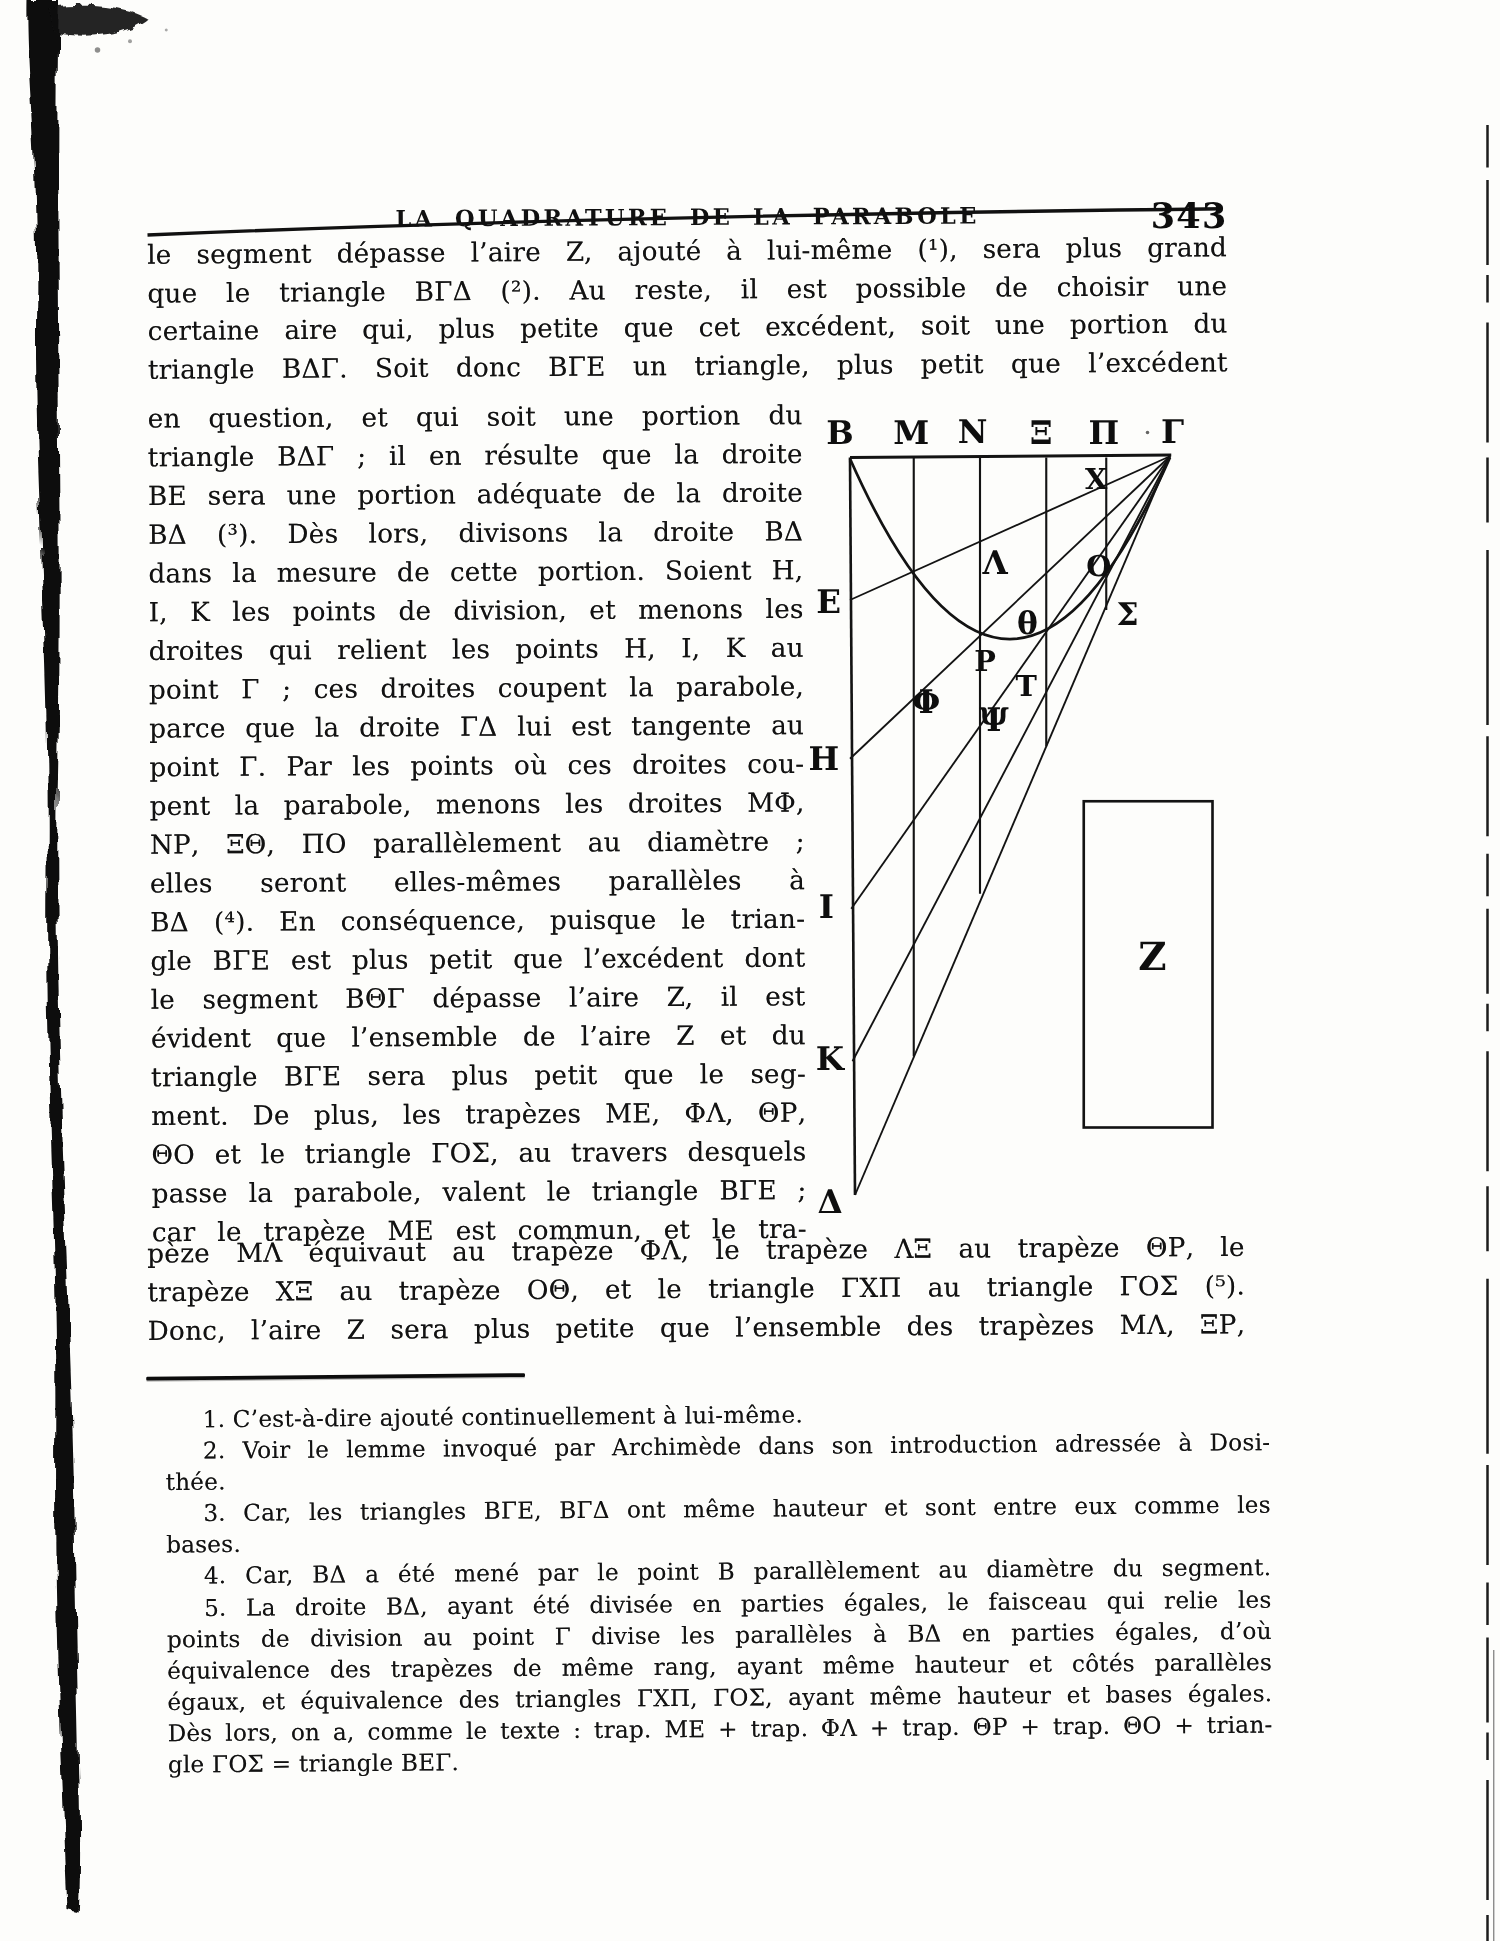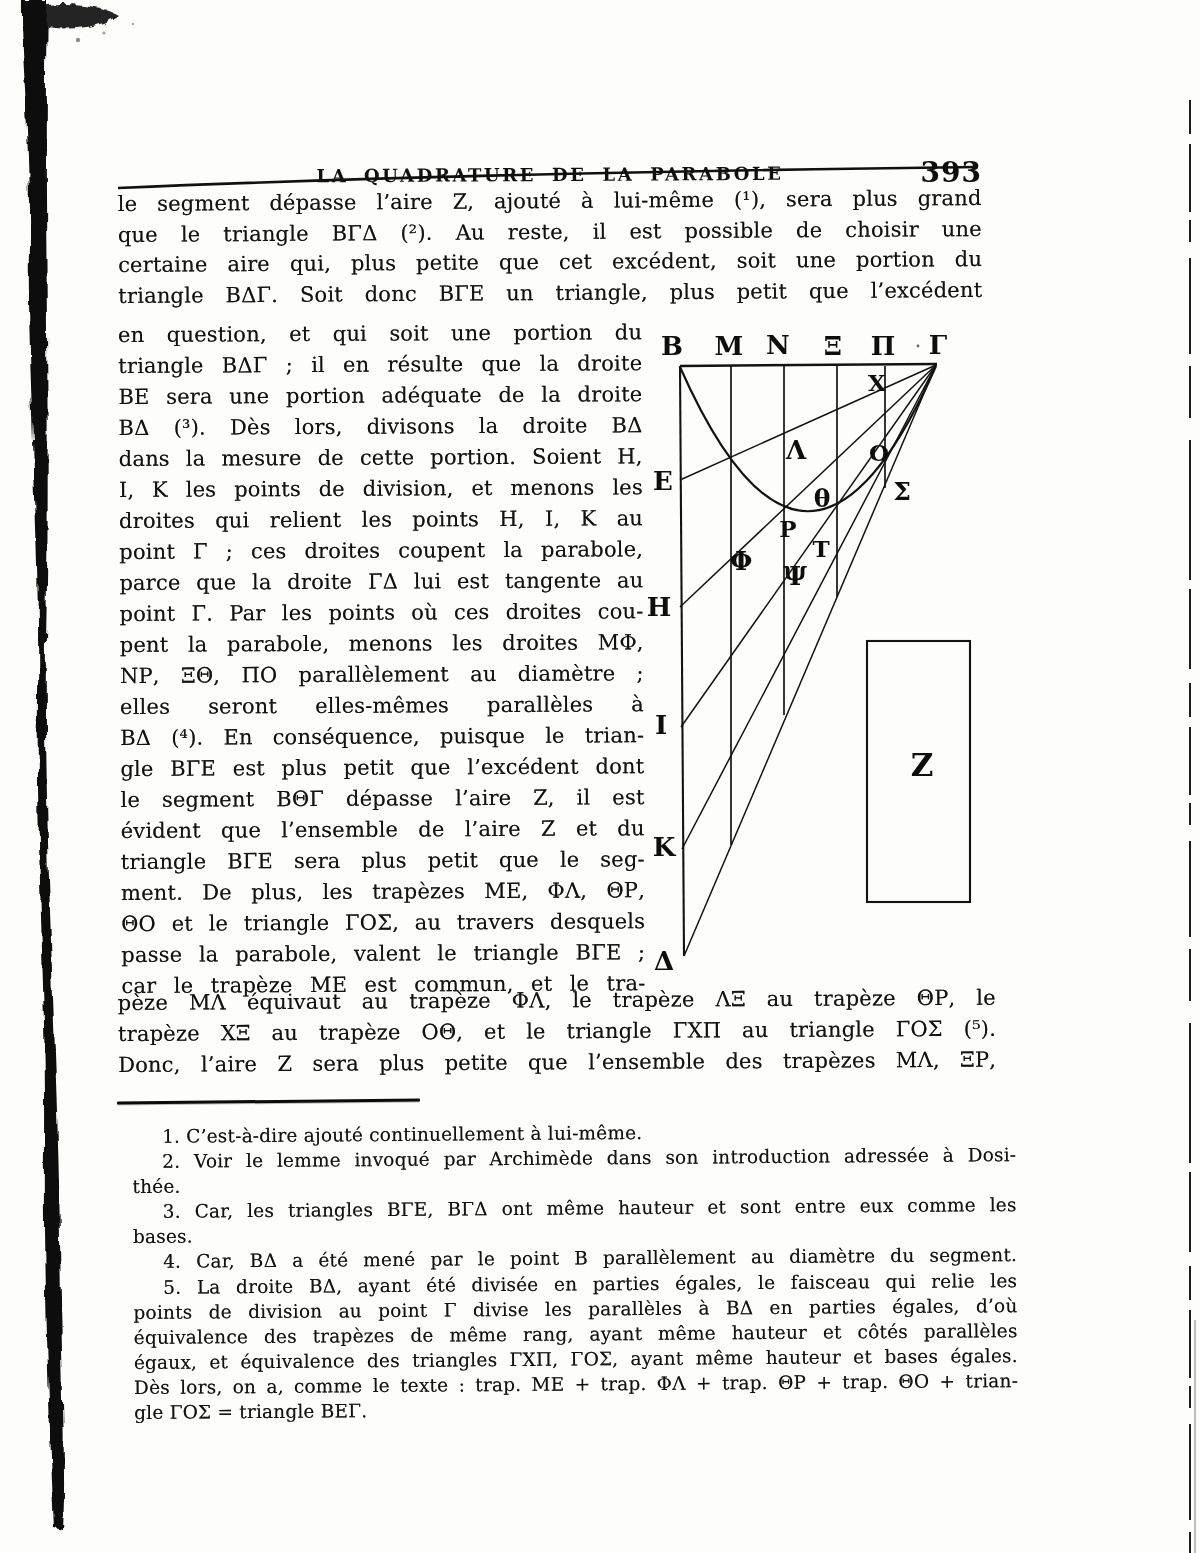--- a/index.html
+++ b/index.html
@@ -53,21 +53,21 @@
   <circle cx="104" cy="33" r="1.6" fill="#444" opacity="0.5"></circle>
   <circle cx="133" cy="24" r="1.2" fill="#555" opacity="0.5"></circle>
   <circle cx="918" cy="346" r="1.4" fill="#222" opacity="0.7"></circle>
   <path fill="none" stroke="#111" stroke-width="2.7" d="M118,188 C400,176 720,170 978,167"></path>
   <line x1="1190" y1="100" x2="1190" y2="1553" stroke="#1c1c1c" stroke-width="2" stroke-dasharray="34 10 68 8 22 16 96 12 52 22 140 9 80 14"></line>
   <line x1="1195" y1="1320" x2="1195" y2="1553" stroke="#2a2a2a" stroke-width="1" opacity="0.6"></line>
 </svg>
 
 <div id="header" class="abs">
   <span id="page-title">LA QUADRATURE DE LA PARABOLE</span>
-  <span id="page-number">393</span>
+  <span id="page-number">343</span>
 </div>
 
 <div id="intro" class="abs textblock">
     <div class="jline">le segment dépasse l’aire Z, ajouté à lui-même (¹), sera plus grand</div>
     <div class="jline">que le triangle ΒΓΔ (²). Au reste, il est possible de choisir une</div>
     <div class="jline">certaine aire qui, plus petite que cet excédent, soit une portion du</div>
     <div class="jline">triangle ΒΔΓ. Soit donc ΒΓΕ un triangle, plus petit que l’excédent</div>
   </div>
 
 <div id="column" class="abs textblock">

